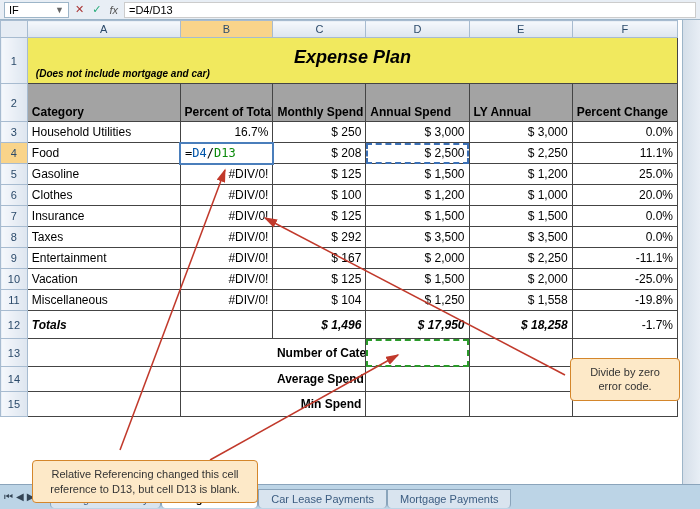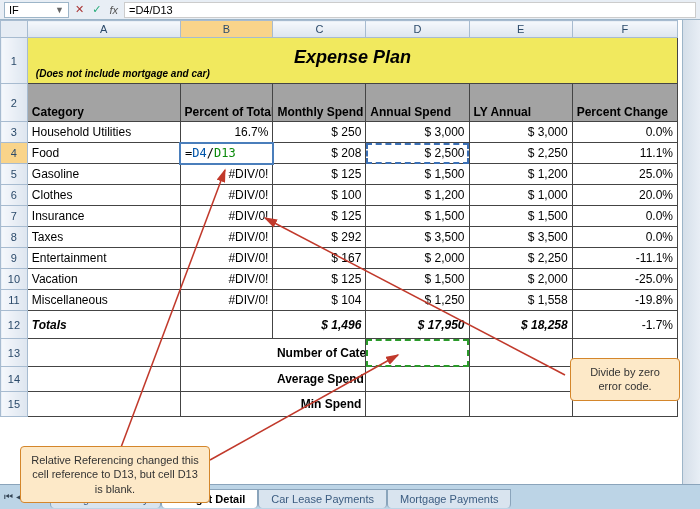--- a/index.html
+++ b/index.html
@@ -368,21 +368,21 @@
     <span>⏭</span>
   </div>
   <div id="tab-list" style="display:flex">
       <div class="tab">Budget Summary</div>
       <div class="tab active">Budget Detail</div>
       <div class="tab">Car Lease Payments</div>
       <div class="tab">Mortgage Payments</div>
     </div>
 </div>
 
-<div class="callout" style="left:20px; bottom:6px; width:190px">Relative Referencing changed this cell reference to D13, but cell D13 is blank.</div>
+<div class="callout" style="left:32px; bottom:6px; width:226px">Relative Referencing changed this cell reference to D13, but cell D13 is blank.</div>
 <div class="callout" style="right:20px; top:358px; width:110px">Divide by zero error code.</div>
 
 <svg class="arrows">
   <defs>
     <marker id="ah" markerWidth="10" markerHeight="10" refX="8" refY="3" orient="auto">
       <path d="M0,0 L9,3 L0,6 Z" fill="#c1392b"></path>
     </marker>
   </defs>
   <line x1="120" y1="450" x2="225" y2="170" stroke="#c1392b" stroke-width="1.5" marker-end="url(#ah)"></line>
   <line x1="210" y1="460" x2="398" y2="355" stroke="#c1392b" stroke-width="1.5" marker-end="url(#ah)"></line>

